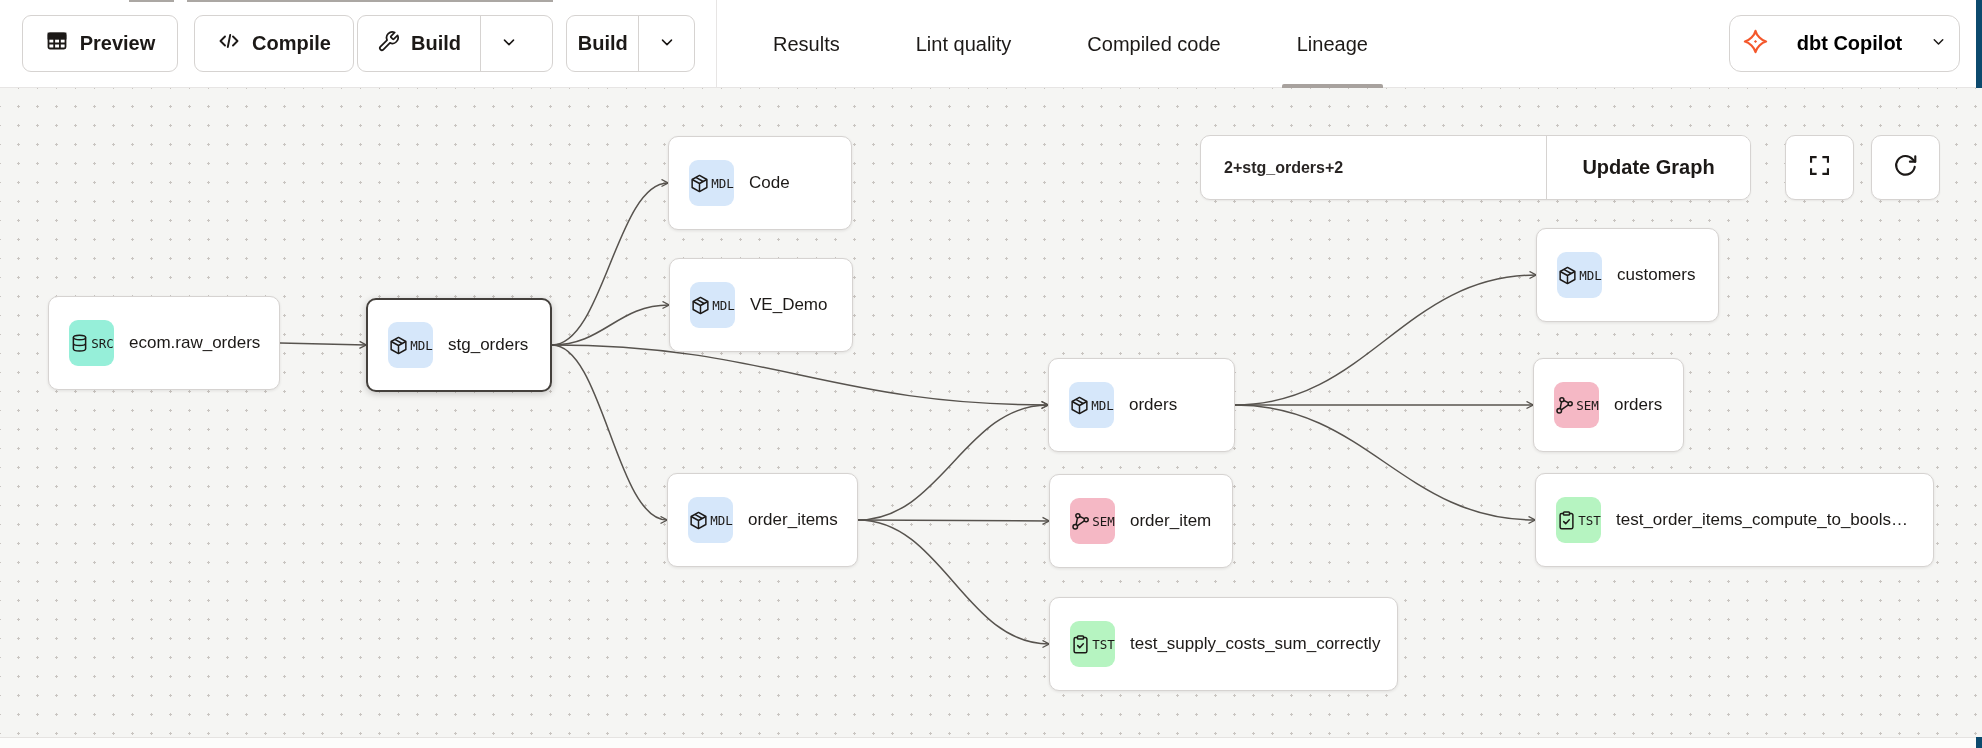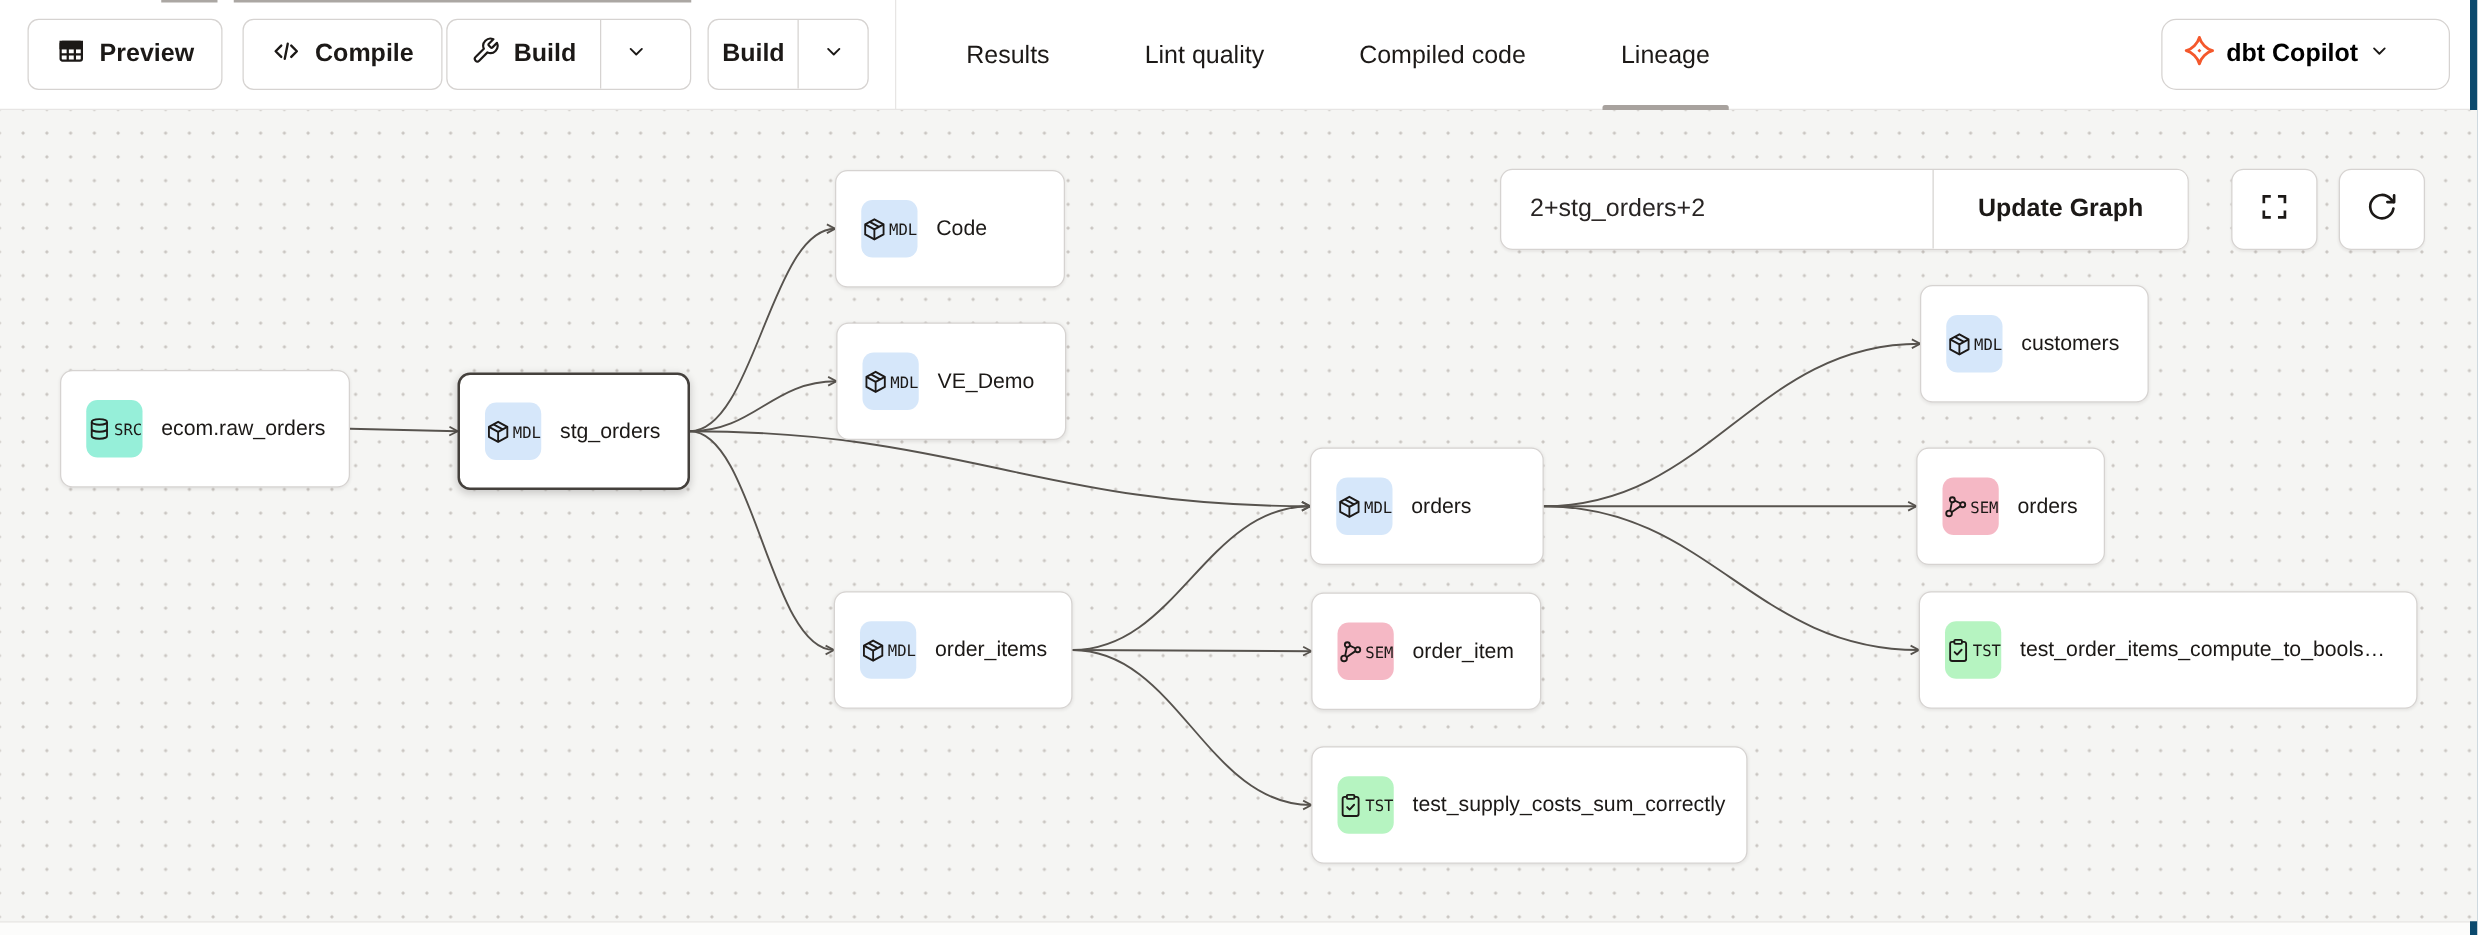--- a/index.html
+++ b/index.html
@@ -24,22 +24,22 @@
   #tb-sep { position:absolute; left:716px; top:0; width:1px; height:88px; background:#E7E5E4; }
 
   #tabs { position:absolute; left:758px; top:0; height:88px; display:flex; gap:46px; }
   .tab { position:relative; height:100%; display:flex; align-items:center; padding:0 15px;
          font-size:20px; font-weight:500; color:#1C1917; cursor:pointer; white-space:nowrap; }
   .tab.active::after { content:""; position:absolute; left:0; right:0; bottom:0; height:4px;
                        background:#A8A29E; border-radius:2px 2px 0 0; }
 
   #copilot-btn { position:absolute; left:1729px; top:15px; width:231px; height:57px;
                  border:1px solid #D6D3D1; border-radius:12px; background:#fff; display:flex;
-                 align-items:center; gap:8px; font-size:20px;
-                 font-weight:600; cursor:pointer;padding-left:16px; }
+                 align-items:center; justify-content:center; gap:28px; font-size:20px;
+                 font-weight:600; cursor:pointer; }
 
   
   #canvas { position:absolute; left:0; top:88px; width:1982px; height:649px; background:#F5F5F3;
             background-image:radial-gradient(circle, #C9C5C1 1.2px, transparent 1.3px);
             background-size:19px 19px; background-position:9px 9px; overflow:hidden; }
   #footer-strip { position:absolute; left:0; top:737px; width:100%; height:11px; background:#FCFCFB;
                   border-top:1px solid #E5E3E1; }
 
   #edges { position:absolute; left:0; top:0; width:1982px; height:649px; }
 
@@ -53,22 +53,22 @@
   .badge-type { font-family:"DejaVu Sans Mono", monospace; font-size:12.5px; line-height:13px;
                 color:#1C1917; }
   .node-label { font-size:17px; color:#1C1917; white-space:nowrap; overflow:hidden;
                 text-overflow:ellipsis; padding-right:16px; }
 
   
   #graph-controls { position:absolute; left:1200px; top:47px; height:65px; display:flex; }
   #selector-group { width:551px; height:65px; background:#fff; border:1px solid #D6D3D1;
                     border-radius:10px; display:flex; overflow:hidden;
                     box-shadow:0 1px 2px rgba(28,25,23,.06); }
-  #selector-input { flex:1; border:none; outline:none; background:transparent; font-size:20px;
-                    color:#292524; padding:0 0 0 23px; font-family:"Liberation Sans",sans-serif; }
+  #selector-input { flex:1; border:none; outline:none; background:transparent; font-size:16px;
+                    color:#292524; padding:0 0 0 23px; font-family:"Liberation Sans",sans-serif;font-weight:bold; }
   #update-graph-btn { width:204px; border-left:1px solid #D6D3D1; display:flex; align-items:center;
                       justify-content:center; font-size:20px; font-weight:600; cursor:pointer;
                       background:#fff; white-space:nowrap; }
   .icon-btn { position:absolute; top:47px; width:69px; height:65px; background:#fff;
               border:1px solid #D6D3D1; border-radius:10px; display:flex; align-items:center;
               justify-content:center; cursor:pointer; box-shadow:0 1px 2px rgba(28,25,23,.06); }
 </style>
 </head>
 <body>
 

